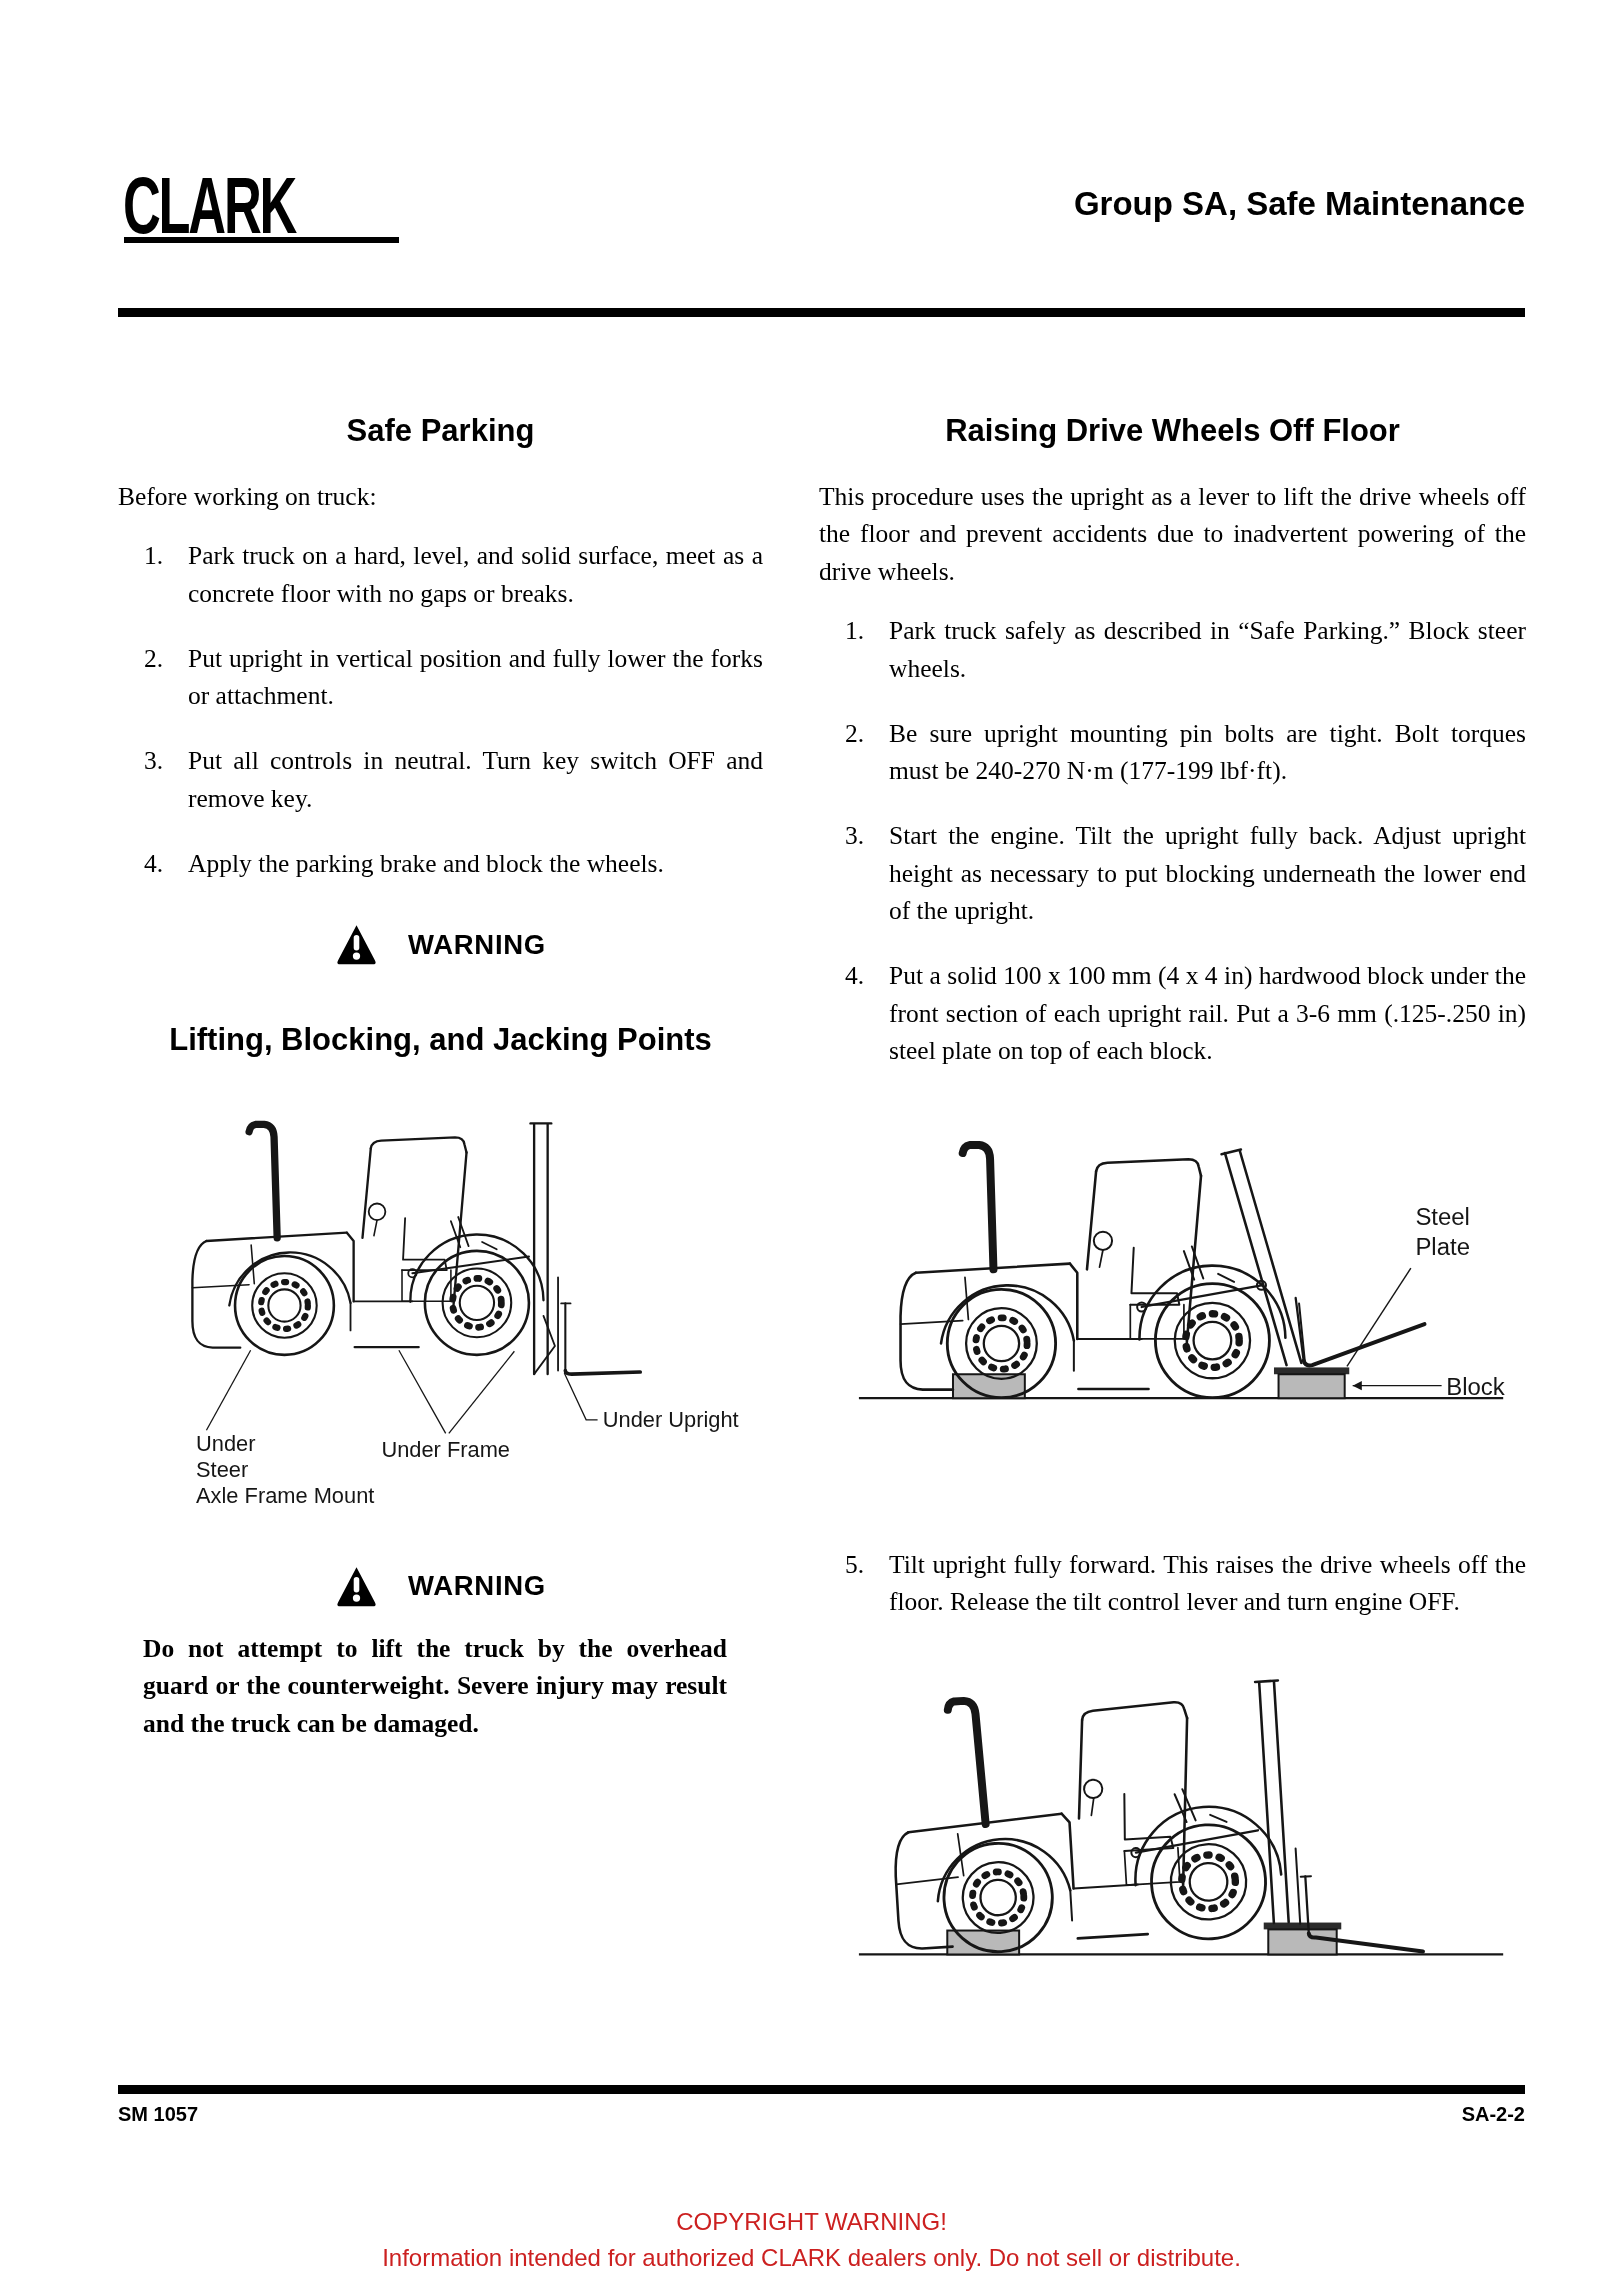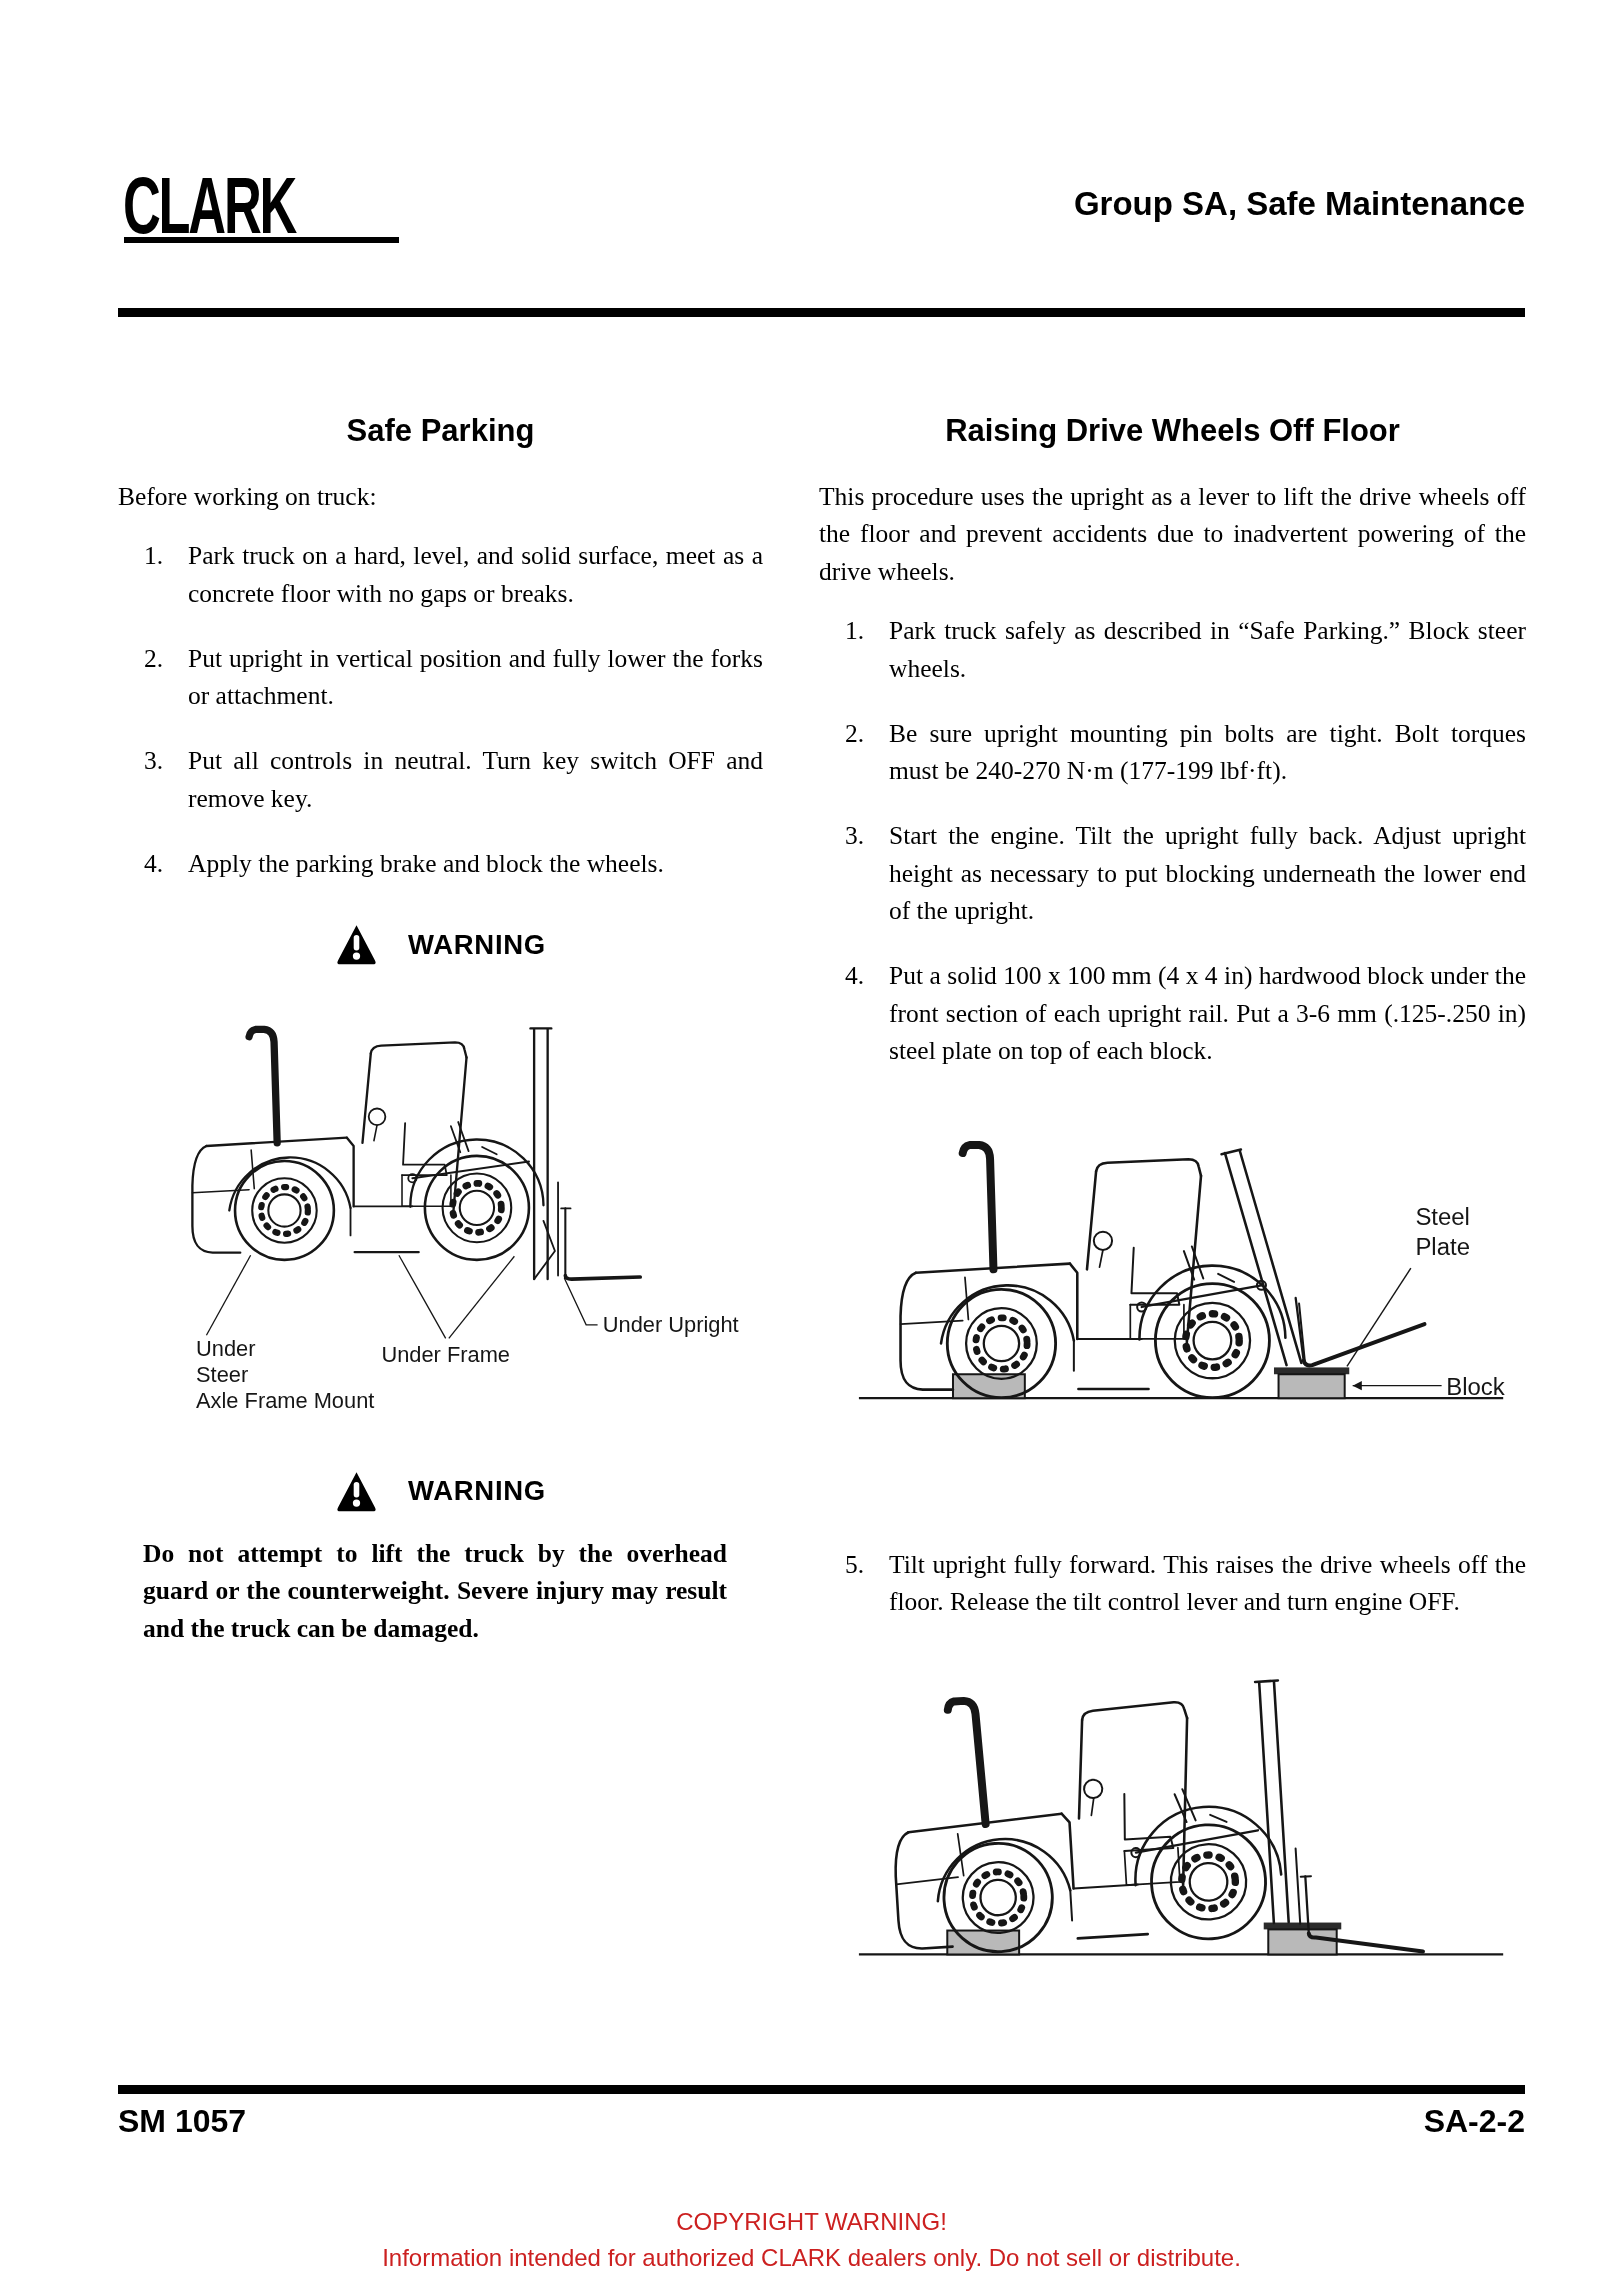--- a/index.html
+++ b/index.html
@@ -34,21 +34,21 @@
   .figure{display:block;}
   .fig1{margin:26px 0 0 0;}
   .fig2{margin:34px 0 0 0;}
   .fig3{margin:37px 0 0 0;}
   .truck{stroke:#161616;fill:none;stroke-linecap:round;stroke-linejoin:round;}
   .fig-label{font-family:"Liberation Sans","DejaVu Sans",sans-serif;font-size:42px;fill:#161616;stroke:none;}
   .leader{stroke:#161616;stroke-width:2.5;fill:none;}
   
   .footer-rule{position:absolute;left:118px;right:98px;top:2085px;height:8.5px;background:#000;}
   .footer-row{position:absolute;left:118px;right:98px;top:2103px;display:flex;justify-content:space-between;
-        font-family:"Liberation Sans","DejaVu Sans",sans-serif;font-weight:bold;font-size:32px;}
+        font-family:"Liberation Sans","DejaVu Sans",sans-serif;font-weight:bold;font-size:20px;}
   .copyright{position:absolute;left:0;width:100%;top:2204px;text-align:center;
         font-family:"Liberation Sans","DejaVu Sans",sans-serif;font-size:24px;line-height:1.5;color:var(--accent-red,#cc2020);}
 </style>
 </head>
 <body>
 
 <div class="page">
 
   <div class="logo">CLARK</div>
   <div class="logo-underline"></div>
@@ -85,20 +85,21 @@
         <div class="warning-head">
           <svg width="43" height="43" viewBox="0 0 100 100">
             <path d="M50,5 L93,87 Q98,96 87,96 L13,96 Q2,96 7,87 Z" fill="#000"></path>
             <rect x="43.5" y="28" width="13" height="36" rx="6.5" fill="#fff"></rect>
             <circle cx="50" cy="77" r="8.5" fill="#fff"></circle>
           </svg>
           <span class="wlabel">WARNING</span>
         </div>
       </div>
 
+      <h2 class="section-title" style="margin-top:56px;">Lifting, Blocking, and Jacking Points</h2>
 
       <svg class="figure fig1" width="645" viewBox="0 0 1240 860">
         <g class="truck" stroke-width="4.5">
 
           <path d="M170,296 C150,304 144,334 143,372 L143,450 C143,486 157,500 182,501 L235,501"></path>
           <path d="M170,296 L440,280"></path>
           <path d="M440,280 L453,296 L453,412"></path>
           <path d="M143,386 L252,380" stroke-width="3"></path>
           <path d="M256,304 L262,378" stroke-width="3"></path>
 

